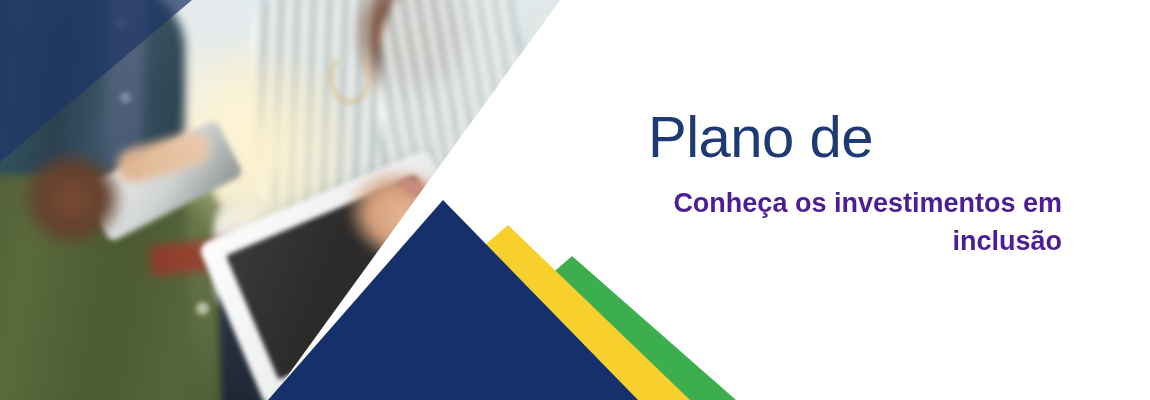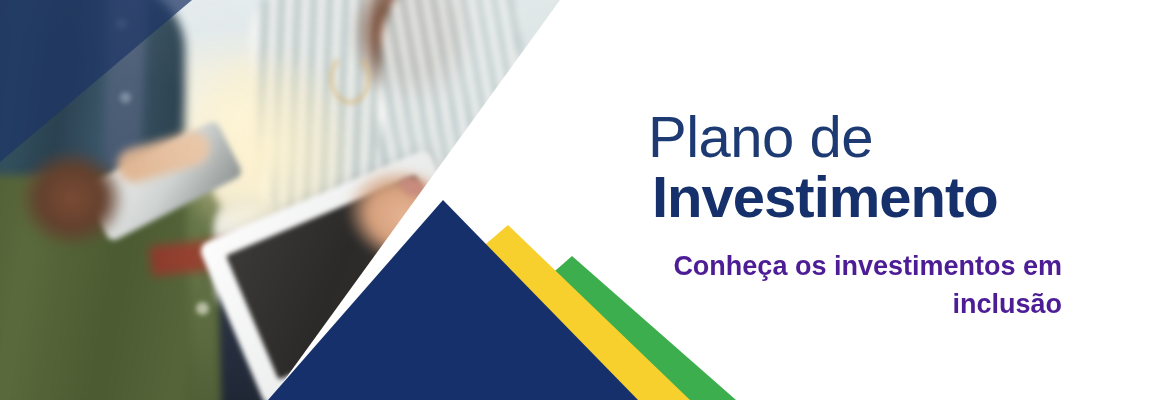--- a/index.html
+++ b/index.html
@@ -379,19 +379,18 @@
   <div class="shapes">
     <svg width="1150" height="400" viewBox="0 0 1150 400" xmlns="http://www.w3.org/2000/svg">
       <polygon points="572,256 736,400 636,400 522,300" fill="#3DAE4E"></polygon>
       <polygon points="508,225 690,400 590,400 458,268" fill="#F7D02E"></polygon>
       <polygon points="443,200 638,400 268,400" fill="#15306B"></polygon>
     </svg>
   </div>
 
   <div class="text-block">
     <span class="title-light">Plano de</span>
-    <span class="title-bold">Investimento</span>
     <span class="subtitle">
       <span>Conheça os investimentos em inclusão</span><br>
     </span>
   </div>
 
 </div>
 
 </body></html>

